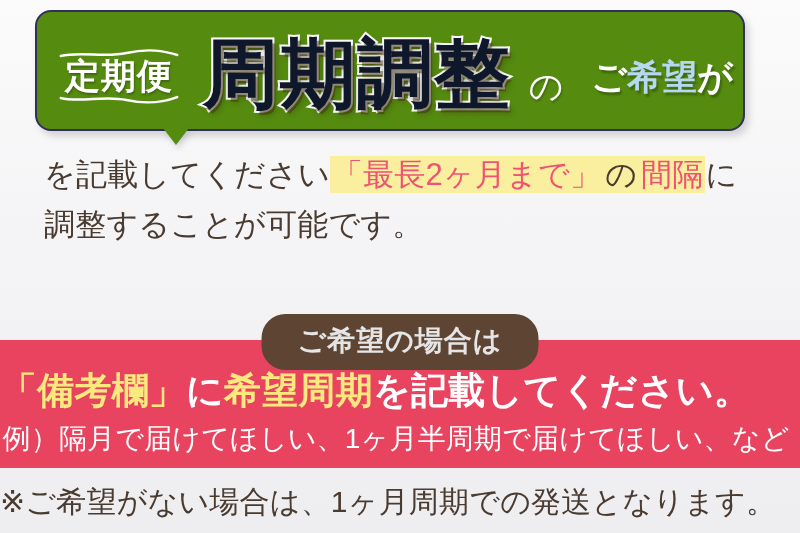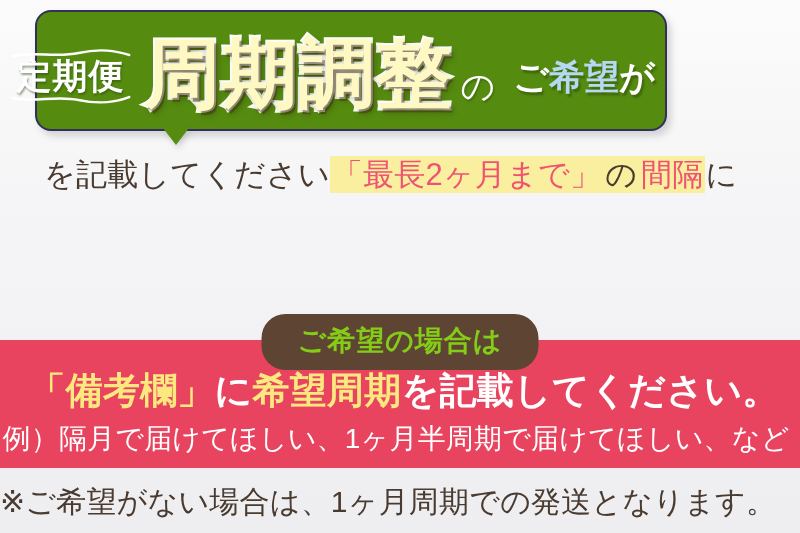--- a/index.html
+++ b/index.html
@@ -20,30 +20,30 @@
     height: 533px;
     background: linear-gradient(180deg, #fbfbfb 0%, #f4f4f6 45%, #eeeef1 100%);
     overflow: hidden;
   }
 
   
   .header-box {
     position: absolute;
     left: 35px;
     top: 10px;
-    width: 632px;
+    width: 710px;
     height: 121px;
     background: #558c10;
     border: 2px solid #30305a;
     border-radius: 16px;
     box-sizing: border-box;
     box-shadow: 4px 5px 7px rgba(80, 80, 90, 0.22);
     display: flex;
     align-items: center;
-    justify-content: flex-end;
+    justify-content: space-between;
     padding: 12px 10px 0 22px;
   }
   .header-tail {
     position: absolute;
     left: 163px;
     top: 128px;
     width: 0;
     height: 0;
     border-left: 13px solid transparent;
     border-right: 13px solid transparent;
@@ -82,21 +82,21 @@
     stroke-width: 2.4;
     stroke-linecap: round;
   }
 
   
   .main-title {
     flex: 0 0 auto;
     font-size: 76px;
     font-weight: 700;
     line-height: 1;
-    color: #fef9c3;
+    color: #0f172a;
     letter-spacing: 1px;
     white-space: nowrap;
     margin: 0 2px 6px 6px;
     -webkit-text-stroke: 4px #ffffff;
     paint-order: stroke fill;
     text-shadow:
       3px 4px 0 rgba(60, 40, 10, 0.42),
       4px 5px 6px rgba(40, 30, 5, 0.30);
   }
 
@@ -147,21 +147,21 @@
     box-decoration-break: clone;
   }
 
   
   .pill {
     position: absolute;
     left: 50%;
     transform: translateX(-50%);
     top: 314px;
     background: #5d4433;
-    color: #84cc16;
+    color: #e5e5e5;
     font-size: 28px;
     font-weight: 700;
     border-radius: 24px;
     padding: 8px 36px 10px 36px;
     white-space: nowrap;
     letter-spacing: 1px;
     z-index: 3;
   }
 
   
@@ -169,24 +169,24 @@
     position: absolute;
     left: 0;
     top: 340px;
     width: 800px;
     height: 128px;
     background: #e8445f;
     z-index: 2;
   }
   .pink-main {
     position: absolute;
-    left: 12px;
+    left: 0;
     top: 26px;
     width: 784px;
-    text-align: center;
+    text-align: left;
     font-size: 37px;
     font-weight: 700;
     color: #ffffff;
     white-space: nowrap;
     letter-spacing: 0.2px;
   }
   .y-t { color: #fbe87f; }
   .pink-sub {
     position: absolute;
     left: 0;
@@ -236,20 +236,21 @@
     <div class="wish-block">
       <div class="wish-line"><span>ご</span><span class="wish-hl">希望</span><span>が</span></div>
     </div>
   </div>
   <div class="header-tail"></div>
 
   <div class="body-copy">
 
     <div class="line"><span>を記載してください</span><span class="hl-yellow pink-t">「最長2ヶ月まで」</span><span class="hl-yellow">の</span><span class="hl-yellow pink-t">間隔</span><span>に</span></div>
 
+    <div class="line">調整することが可能です。</div>
   </div>
 
   <div class="pill">ご希望の場合は</div>
 
   <div class="pink-band">
     <div class="pink-main"><span class="y-t">「備考欄」</span><span>に</span><span class="y-t">希望周期</span><span>を記載してください。</span></div>
     <div class="pink-sub">例）隔月で届けてほしい、1ヶ月半周期で届けてほしい、など</div>
   </div>
 
   <div class="footer-note">※ご希望がない場合は、1ヶ月周期での発送となります。</div>

